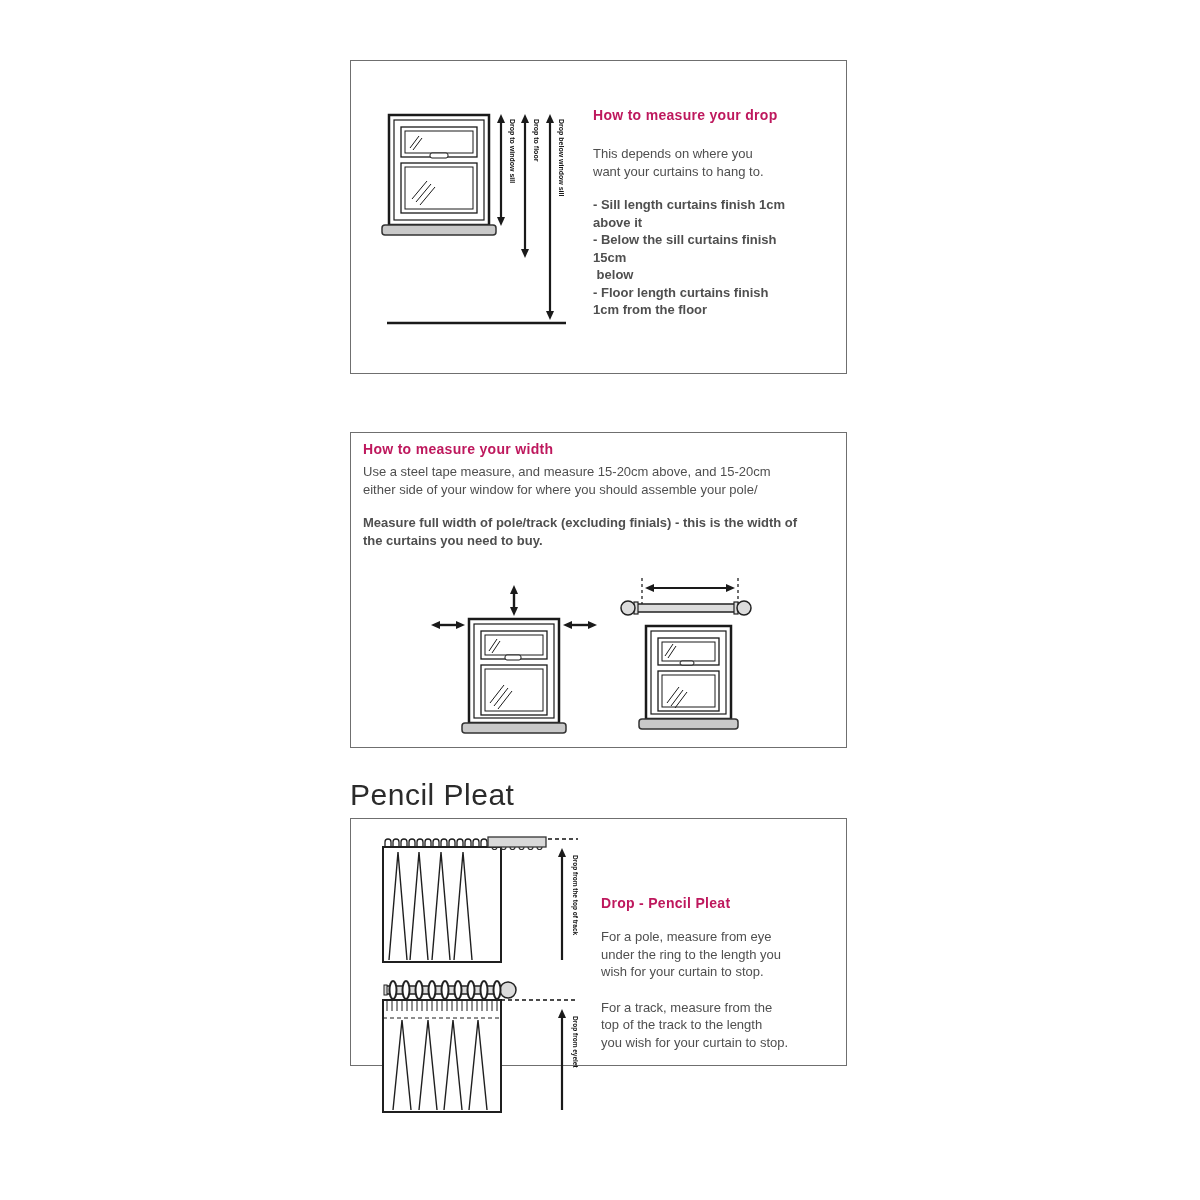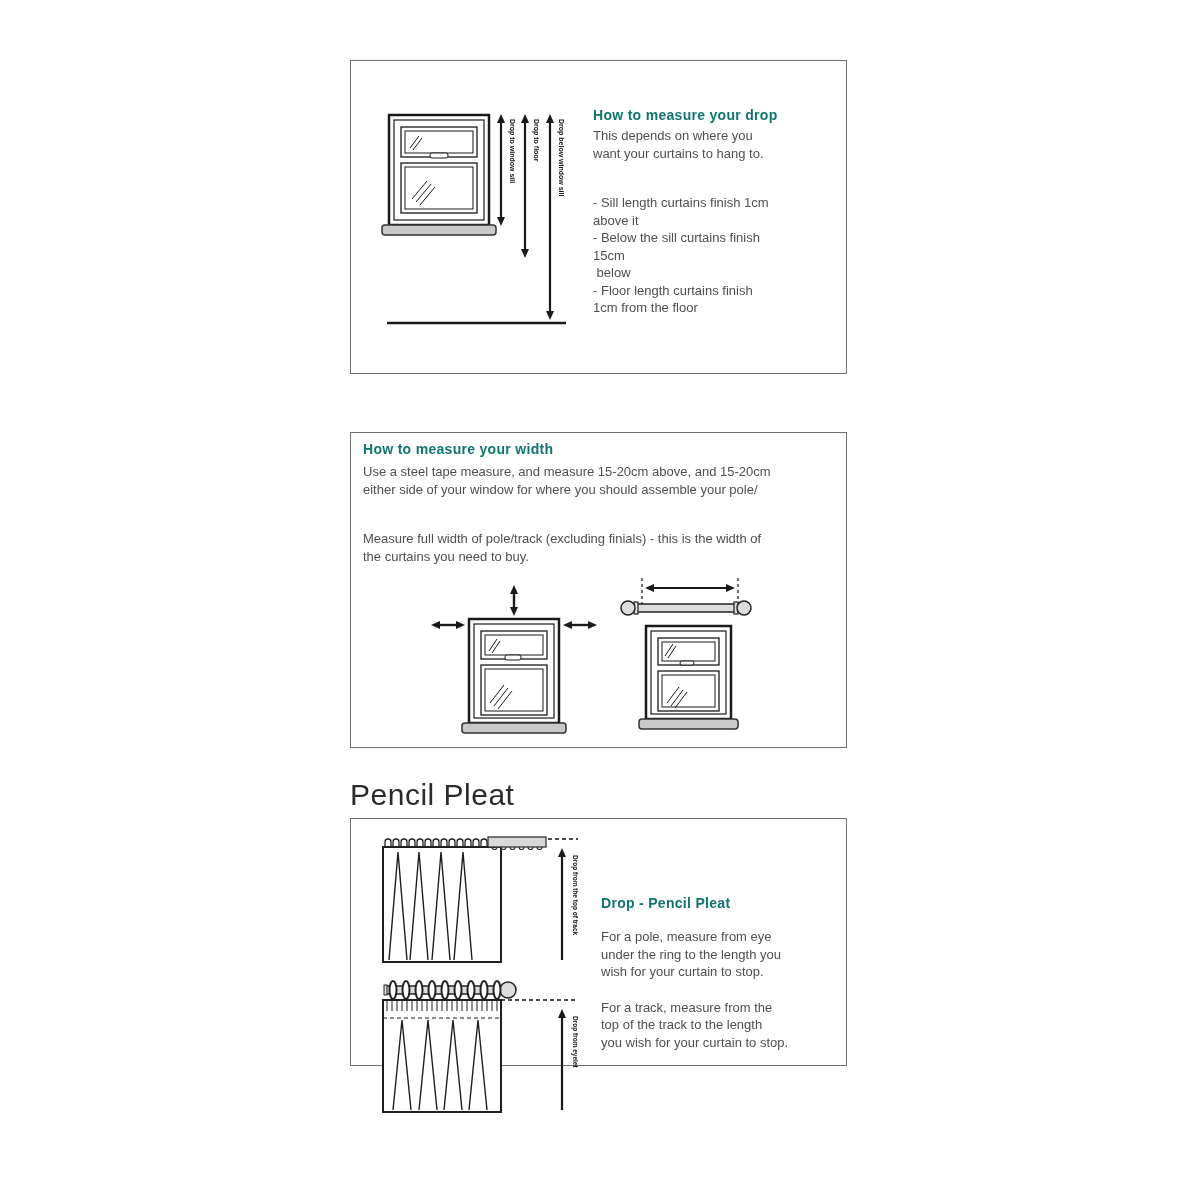--- a/index.html
+++ b/index.html
@@ -8,29 +8,29 @@
     font-family:"Liberation Sans","DejaVu Sans",sans-serif;overflow:hidden;
   }
   .panel{
     position:absolute;left:350px;width:497px;background:#ffffff;
     border:1px solid #6f6f6f;box-sizing:border-box;
   }
   #panel-drop{top:60px;height:314px;}
   #panel-width{top:432px;height:316px;}
   #panel-pleat{top:818px;height:248px;}
   .h-small{
-    font-size:14px;font-weight:bold;color:#0f766e;letter-spacing:.3px;
+    font-size:14px;font-weight:bold;color:#be185d;letter-spacing:.3px;
     line-height:16px;margin:0;
   }
   .body-line{
     font-size:13px;color:#4f4f4f;line-height:17.5px;white-space:pre;
   }
   .txt-block{position:absolute;}
   .gap-md{margin-top:18px;}
-  .gap-sm{margin-top:32px;}
+  .gap-sm{margin-top:16px;font-weight:bold;}
   #pleat-title{
     position:absolute;left:350px;top:768px;font-size:30px;color:#2b2b2b;
     font-weight:400;letter-spacing:.5px;line-height:40px;margin-top:7px;
   }
   .diag{position:absolute;}
   svg text{font-family:"Liberation Sans","DejaVu Sans",sans-serif;}
 </style>
 </head>
 <body>
 
@@ -70,21 +70,21 @@
       <polygon points="167,16 175,16 171,7" stroke="none"></polygon>
       <polygon points="167,204 175,204 171,213" stroke="none"></polygon>
     </g>
     <text transform="translate(180,12) rotate(90)" font-size="7" font-weight="bold" fill="#111111">Drop below window sill</text>
 
     <line x1="8" y1="216" x2="187" y2="216" stroke="#1a1a1a" stroke-width="2.5"></line>
   </svg>
 
   <div class="txt-block" style="left:242px;top:46px;width:250px">
     <h3 class="h-small">How to measure your drop</h3>
-    <div class="gap-md" style="margin-top:4px">
+    <div class="gap-md" style="margin-top:22px">
       <div class="body-line">This depends on where you</div>
       <div class="body-line">want your curtains to hang to.</div>
     </div>
     <div class="gap-sm">
       <div class="body-line">- Sill length curtains finish 1cm</div>
       <div class="body-line">above it</div>
       <div class="body-line">- Below the sill curtains finish</div>
       <div class="body-line">15cm</div>
       <div class="body-line"> below</div>
       <div class="body-line">- Floor length curtains finish</div>

